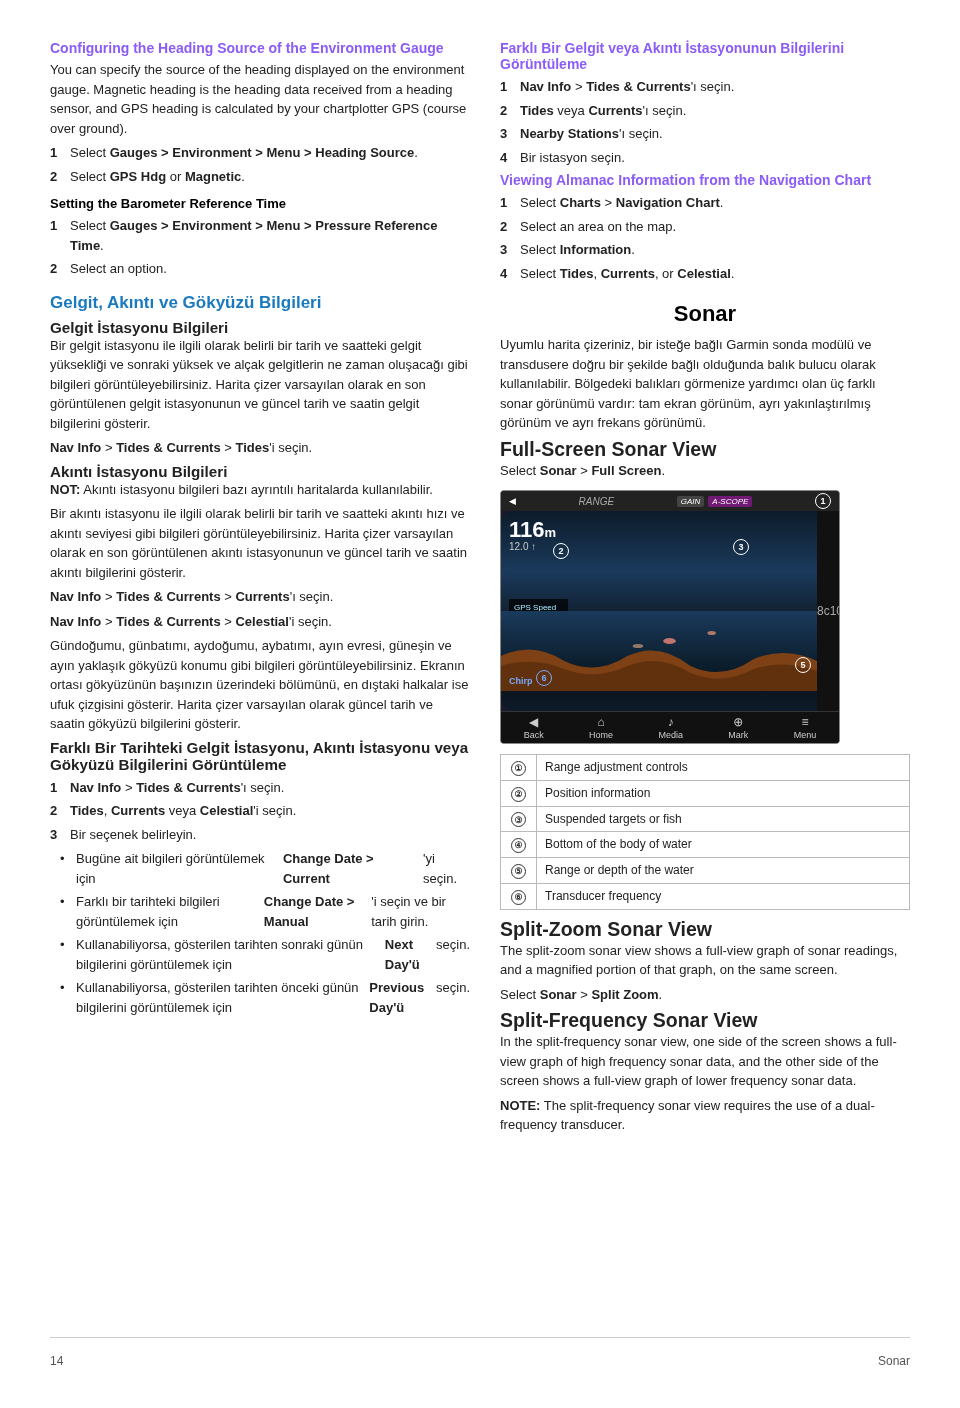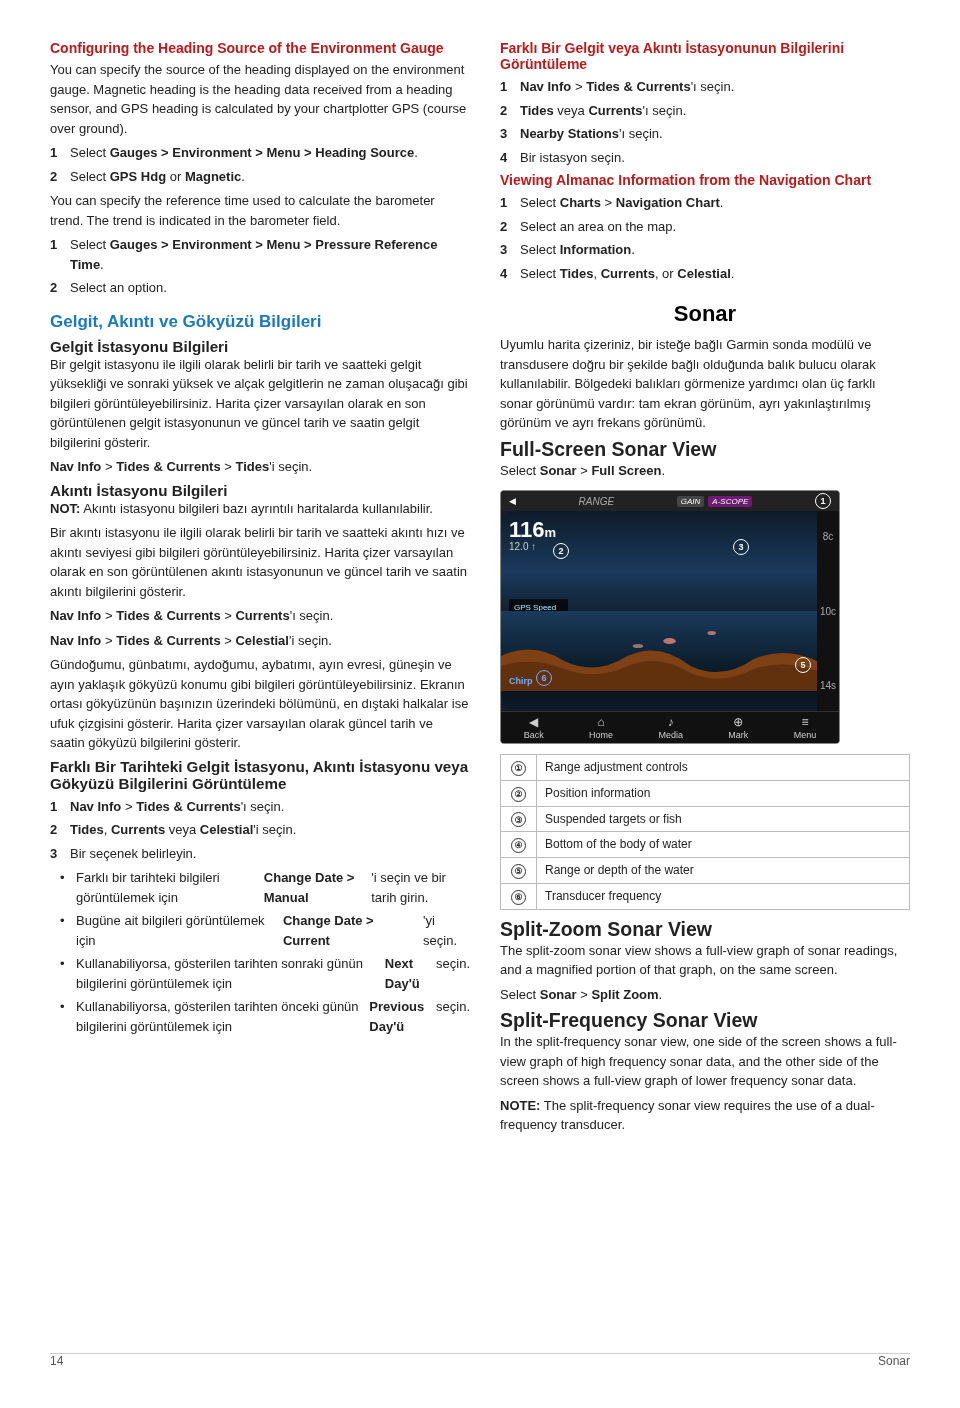--- a/index.html
+++ b/index.html
@@ -27,21 +27,21 @@
     .col-left {
       width: 420px;
       flex-shrink: 0;
     }
     .col-right {
       flex: 1;
     }
     h1.section-title {
       font-size: 14px;
       font-weight: bold;
-      color: #b91c1c;
+      color: #8b5cf6;
       margin-bottom: 4px;
     }
     h2.subsection-title {
       font-size: 13px;
       font-weight: bold;
       color: #000;
       margin-bottom: 3px;
       margin-top: 10px;
     }
     h2.colored-title {
@@ -166,21 +166,21 @@
     }
     .data-table td:first-child {
       width: 36px;
       text-align: center;
     }
     .page-footer {
       display: flex;
       justify-content: space-between;
       align-items: center;
       margin-top: 30px;
-      padding-top: 0;
+      padding-top: 16px;
       border-top: 1px solid #ccc;
       font-size: 12px;
       color: #555;
     }
   </style>
 </head>
 <body>
 
 <div class="page">
   <div class="two-col">
@@ -193,21 +193,21 @@
         <li>
           <span class="step-num bold">1</span>
           <span>Select <strong>Gauges &gt; Environment &gt; Menu &gt; Heading Source</strong>.</span>
         </li>
         <li>
           <span class="step-num bold">2</span>
           <span>Select <strong>GPS Hdg</strong> or <strong>Magnetic</strong>.</span>
         </li>
       </ol>
 
-      <p>You can specify the reference time used to calculate the barometer trend. The trend is indicated in the barometer field.</p>
+      <h2 class="subsection-title">Setting the Barometer Reference Time</h2>
       <ol class="steps">
         <li>
           <span class="step-num bold">1</span>
           <span>Select <strong>Gauges &gt; Environment &gt; Menu &gt; Pressure Reference Time</strong>.</span>
         </li>
         <li>
           <span class="step-num bold">2</span>
           <span>Select an option.</span>
         </li>
       </ol>
@@ -235,22 +235,22 @@
         <li>
           <span class="step-num bold">2</span>
           <span><strong>Tides</strong>, <strong>Currents</strong> veya <strong>Celestial</strong>'i seçin.</span>
         </li>
         <li>
           <span class="step-num bold">3</span>
           <span>Bir seçenek belirleyin.</span>
         </li>
       </ol>
       <ul class="bullets">
+        <li>Bugüne ait bilgileri görüntülemek için <strong>Change Date &gt; Current</strong>'yi seçin.</li>
         <li>Farklı bir tarihteki bilgileri görüntülemek için <strong>Change Date &gt; Manual</strong>'i seçin ve bir tarih girin.</li>
-        <li>Bugüne ait bilgileri görüntülemek için <strong>Change Date &gt; Current</strong>'yi seçin.</li>
         <li>Kullanabiliyorsa, gösterilen tarihten sonraki günün bilgilerini görüntülemek için <strong>Next Day'ü</strong> seçin.</li>
         <li>Kullanabiliyorsa, gösterilen tarihten önceki günün bilgilerini görüntülemek için <strong>Previous Day'ü</strong> seçin.</li>
       </ul>
 
     </div>
 
     <div class="col-right">
 
       <h1 class="section-title">Farklı Bir Gelgit veya Akıntı İstasyonunun Bilgilerini Görüntüleme</h1>
       <ol class="steps">
@@ -340,21 +340,21 @@
             <path d="M0,45 Q30,30 60,50 Q90,65 120,45 Q150,30 180,55 Q210,70 240,48 Q270,35 300,50 L300,80 L0,80 Z" fill="#8b4513" opacity="0.9"></path>
             <path d="M0,55 Q30,45 60,58 Q90,70 120,55 Q150,42 180,62 Q210,75 240,58 Q270,48 300,60 L300,80 L0,80 Z" fill="#5a2d0c" opacity="0.8"></path>
 
             <ellipse cx="160" cy="30" rx="6" ry="3" fill="#e87" opacity="0.8"></ellipse>
             <ellipse cx="200" cy="22" rx="4" ry="2" fill="#e97" opacity="0.7"></ellipse>
             <ellipse cx="130" cy="35" rx="5" ry="2" fill="#ea8" opacity="0.6"></ellipse>
           </svg>
 
           <span style="position:absolute;top:28px;right:90px;border:1.5px solid #fff;border-radius:50%;width:16px;height:16px;display:inline-flex;align-items:center;justify-content:center;color:#fff;font-size:9px;font-weight:bold;">3</span>
 
-          <div style="position:absolute;right:0;top:0;bottom:0;width:22px;background:#111;display:flex;flex-direction:column;justify-content:space-between;align-items:center;padding:20px 0;color:#aaa;font-size:10px;">
+          <div style="position:absolute;right:0;top:0;bottom:0;width:22px;background:#111;display:flex;justify-content:space-between;align-items:center;padding:28px 0;color:#aaa;font-size:12px;">
             <span>8c</span>
             <span>10c</span>
             <span>14s</span>
           </div>
 
           <span style="position:absolute;bottom:38px;right:28px;border:1.5px solid #fff;border-radius:50%;width:16px;height:16px;display:inline-flex;align-items:center;justify-content:center;color:#fff;font-size:9px;font-weight:bold;">5</span>
 
           <span style="position:absolute;bottom:25px;left:8px;color:#7af;font-size:9px;font-weight:bold;">Chirp</span>
 
           <span style="position:absolute;bottom:25px;left:35px;border:1.5px solid #7af;border-radius:50%;width:16px;height:16px;display:inline-flex;align-items:center;justify-content:center;color:#7af;font-size:9px;font-weight:bold;">6</span>

